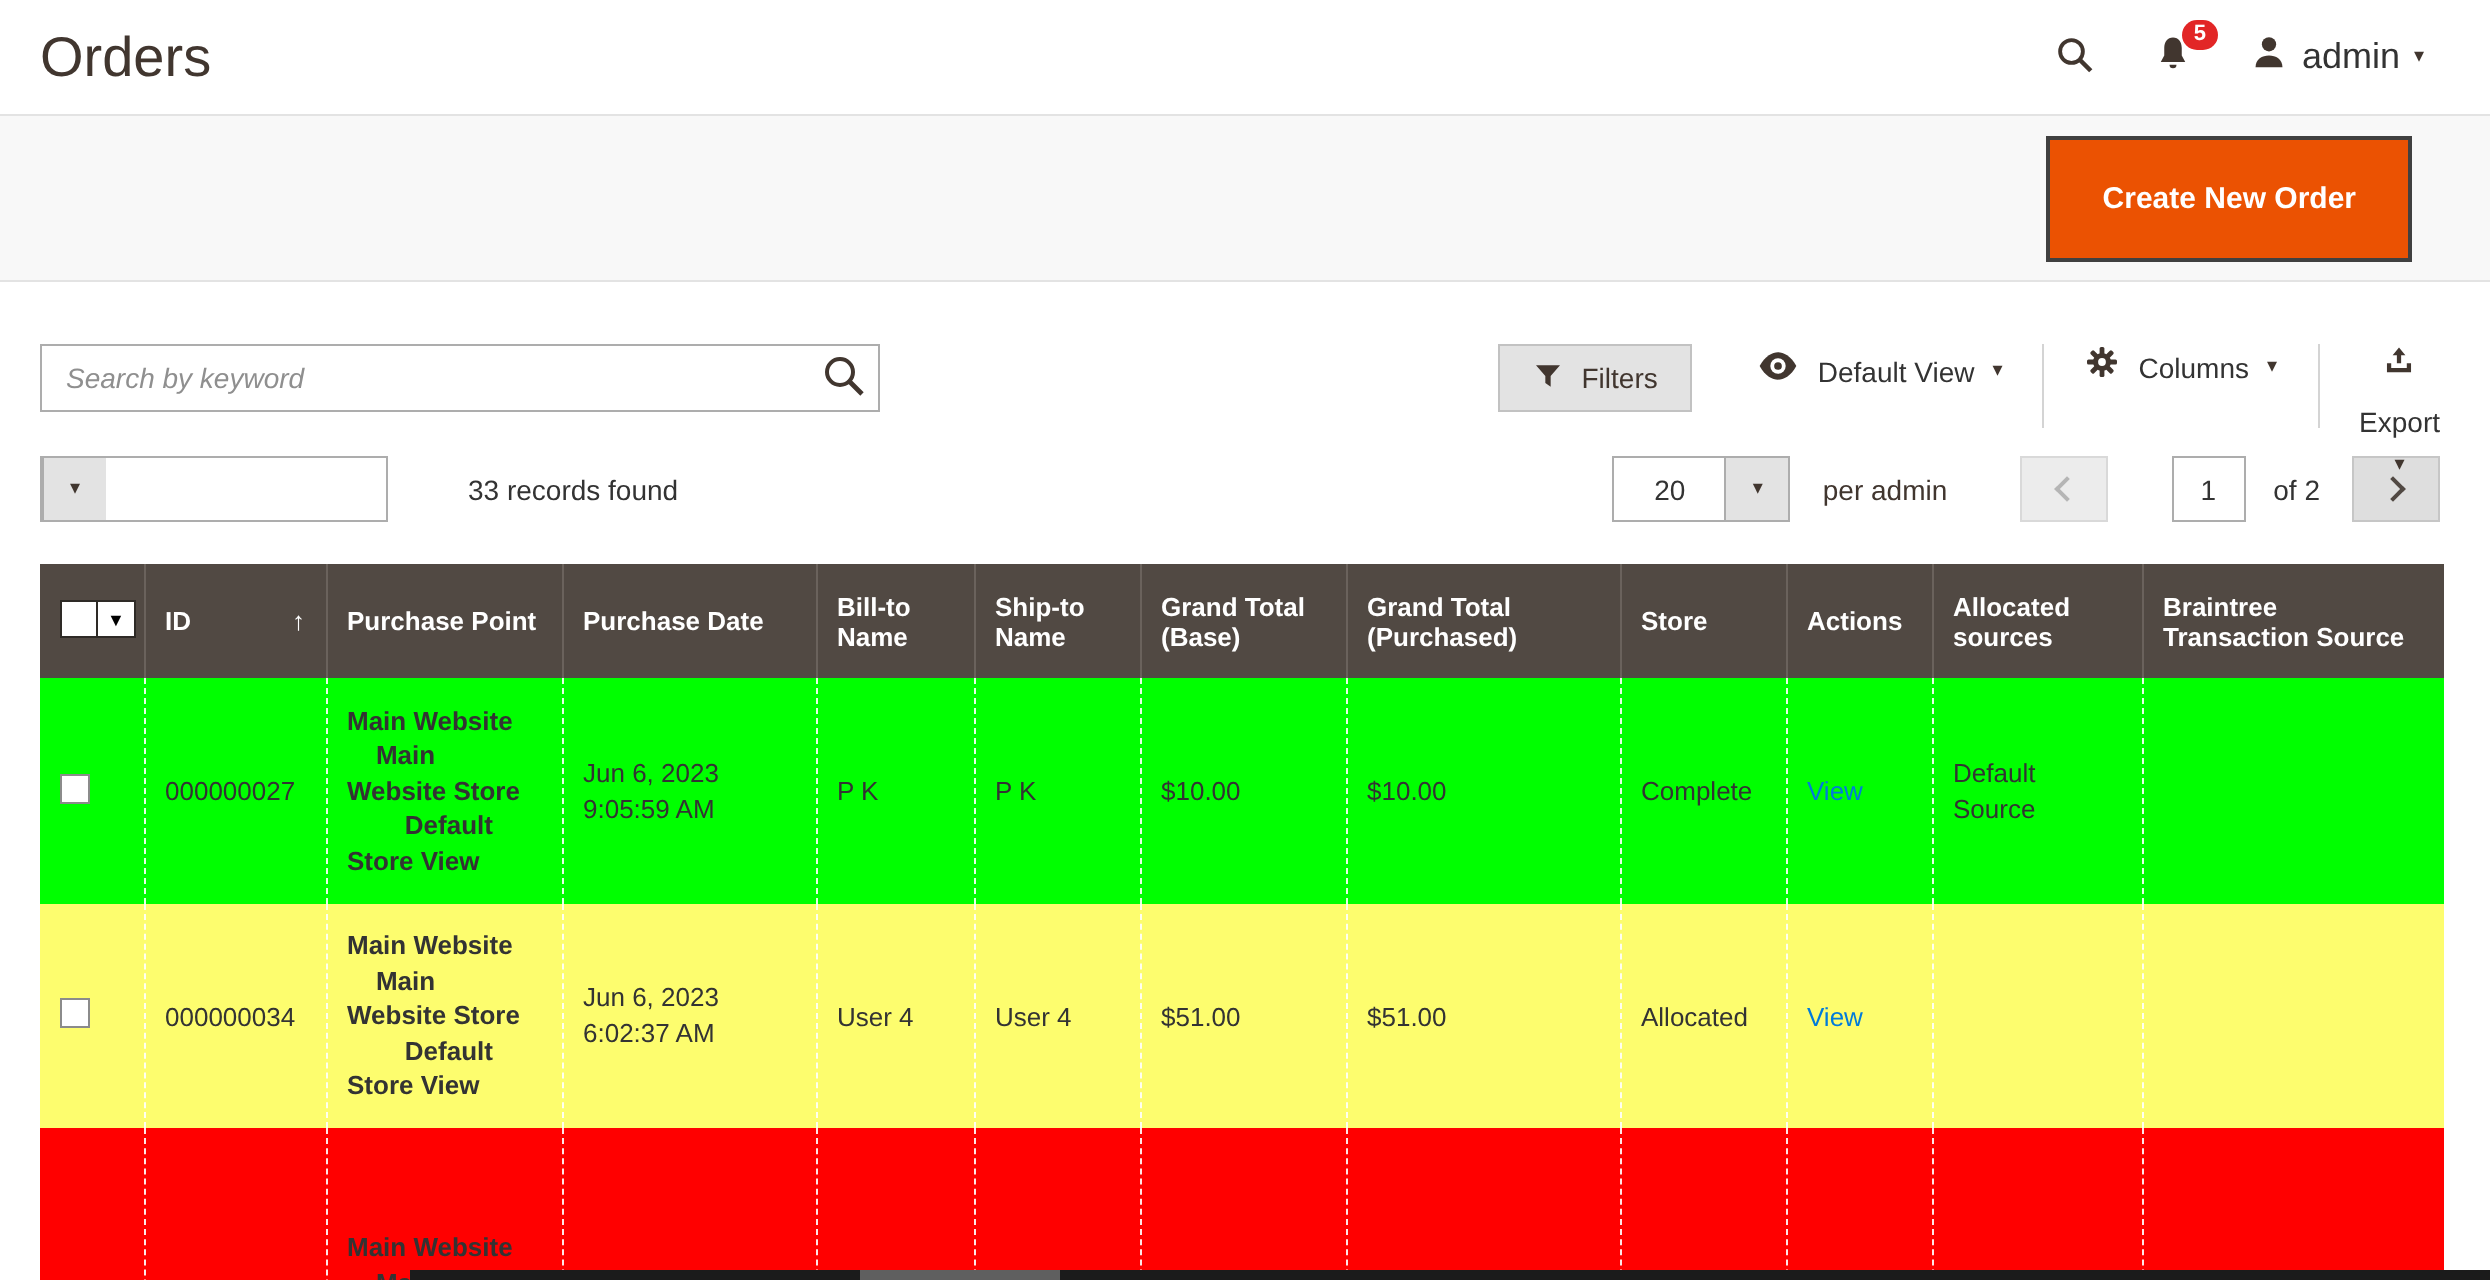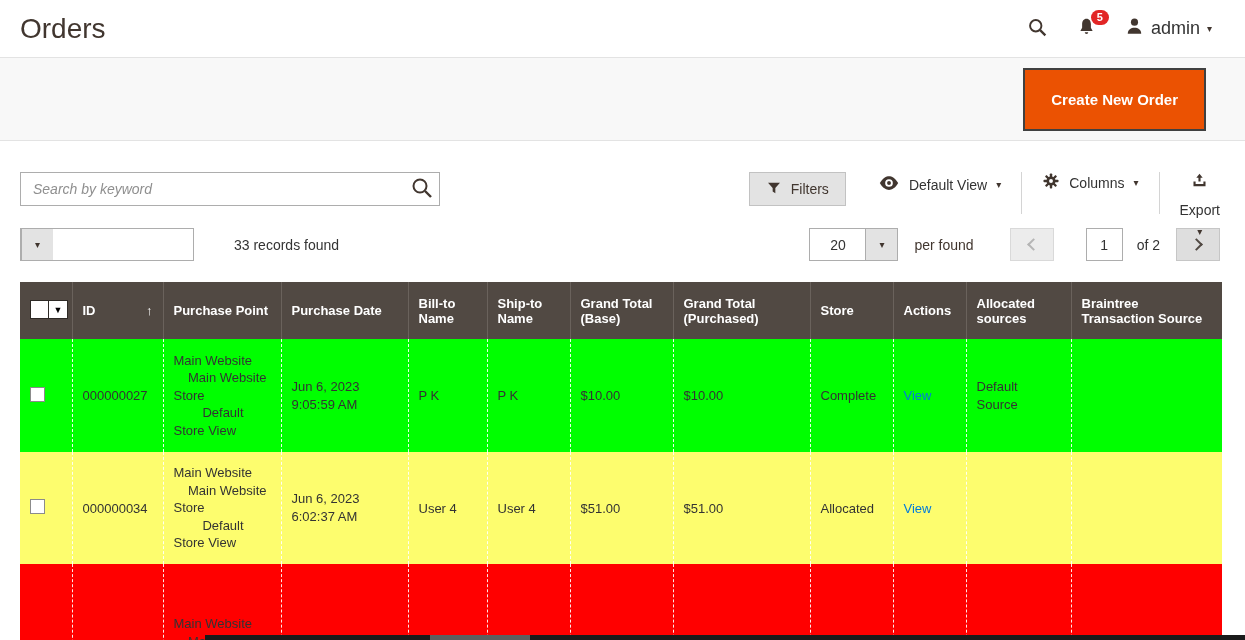--- a/index.html
+++ b/index.html
@@ -68,21 +68,21 @@
              border-left:1px dashed rgba(255,255,255,.9); }
   .grid td:first-child { border-left:none; }
   .grid tr.r1 td { height:113px; } .grid tr.r2 td { height:112px; } .grid tr.r3 td { height:190px; }
   .th-id { display:flex; align-items:center; justify-content:space-between; }
   .sort-arrow { font-weight:normal; font-size:13px; }
   .hcb { display:inline-flex; border:1px solid #2e2a26; background:#fff; cursor:pointer; }
   .hcb-box { width:17px; height:17px; background:#fff; }
   .hcb-caret { width:19px; height:17px; border-left:1px solid #2e2a26; display:flex; align-items:center;
                justify-content:center; font-size:9px; color:#000; }
   .row-cb { display:inline-block; width:15px; height:15px; background:#fff; border:1px solid #8b8b8b; cursor:pointer; }
-  .prewrap { white-space:pre-wrap; width:100px; line-height:1.35; }
+  .prewrap { white-space:pre-wrap; width:100px; line-height:1.35;font-weight:bold; }
   .preline { white-space:pre-line; line-height:1.35; }
   .narrow { display:block; width:58px; line-height:1.35; }
   .view-link { text-decoration:none; font-size:13px; cursor:pointer; }
 
   
   .hscroll-track { position:absolute; bottom:0; left:205px; width:1040px; height:5px; background:#1b1b1b; }
   .hscroll-thumb { position:absolute; left:225px; top:0; width:100px; height:5px; background:#5f5f5f; cursor:pointer; }
 </style>
 </head>
 <body>
@@ -198,21 +198,21 @@
       </div>
       <span class="records">33 records found</span>
     </div>
     <div class="paging">
       <div class="select-ctl pp-select">
         <span class="select-label">20</span>
         <span class="select-caret">
             <span class="caret">▾</span>
           </span>
       </div>
-      <span class="pp-text">per found</span>
+      <span class="pp-text">per admin</span>
       <button class="page-btn prev" style="border:1px solid #d9d9d9; background:#ececec;">
         <span class="chev left"></span>
       </button>
       <input class="page-input" value="1" style="">
       <span class="of-pages">of 2</span>
       <button class="page-btn next" style="border:1px solid #c6c6c6; background:#dedede;">
         <span class="chev right"></span>
       </button>
     </div>
   </div>

